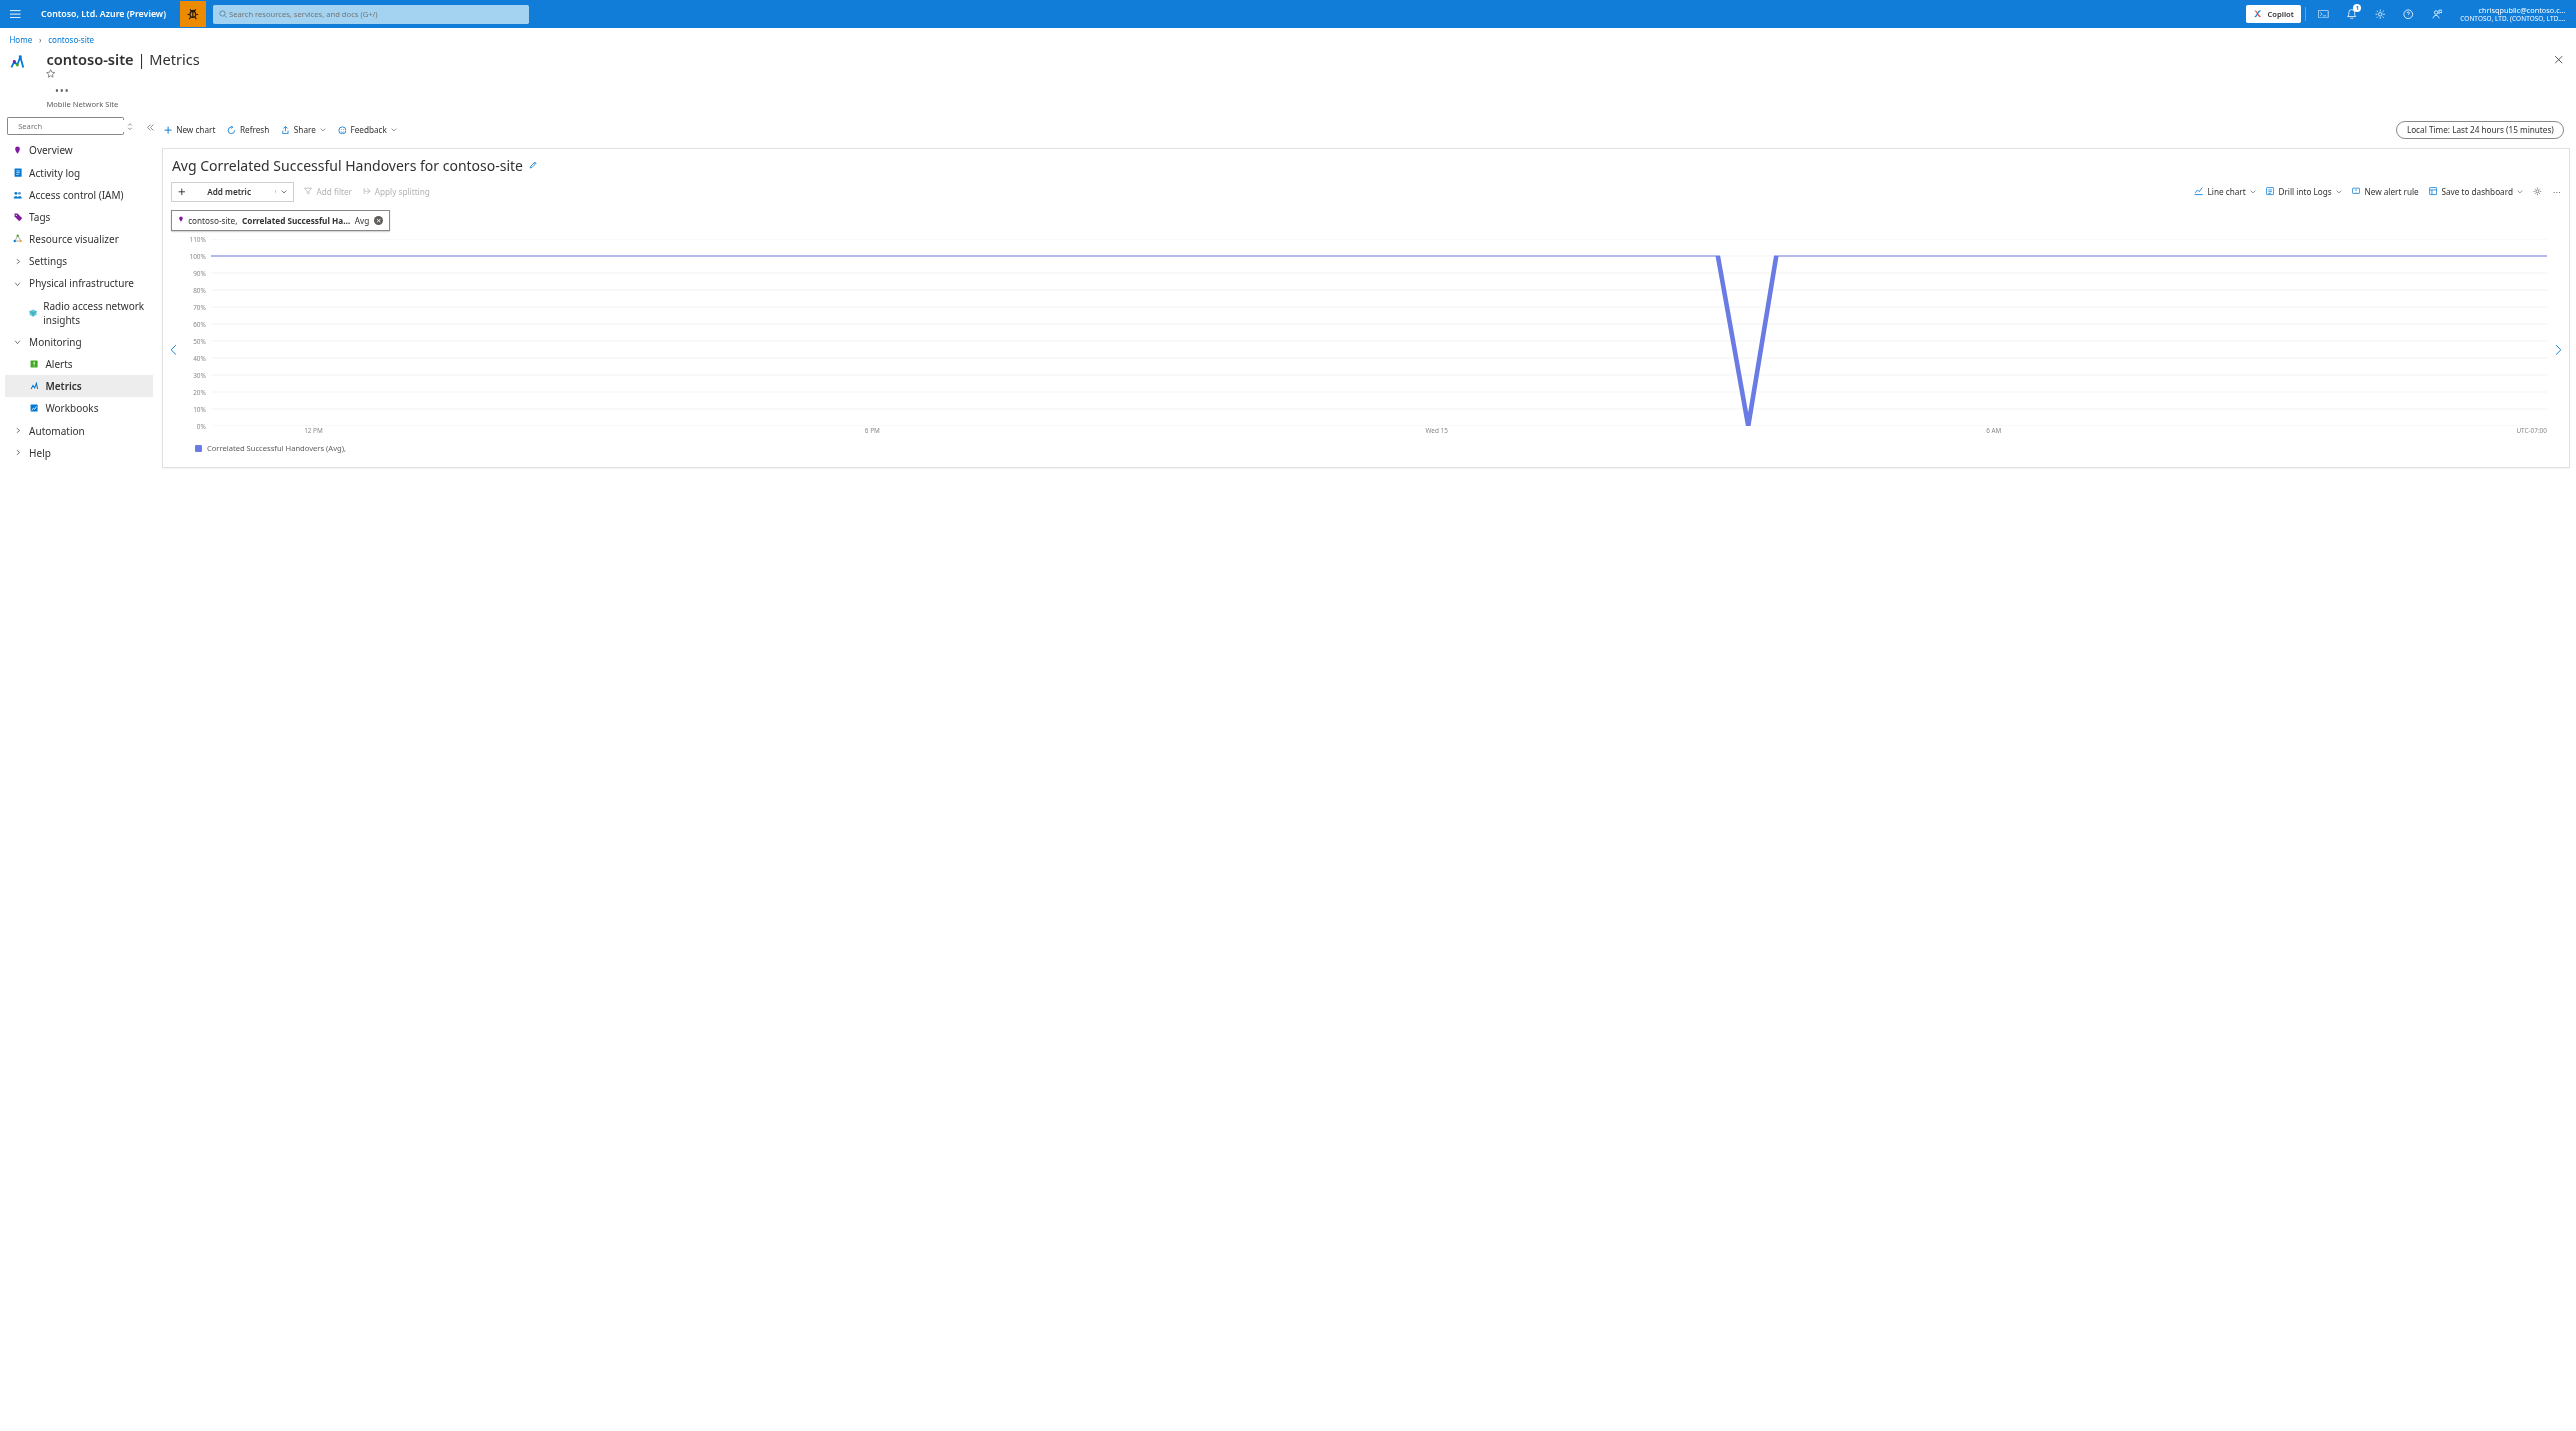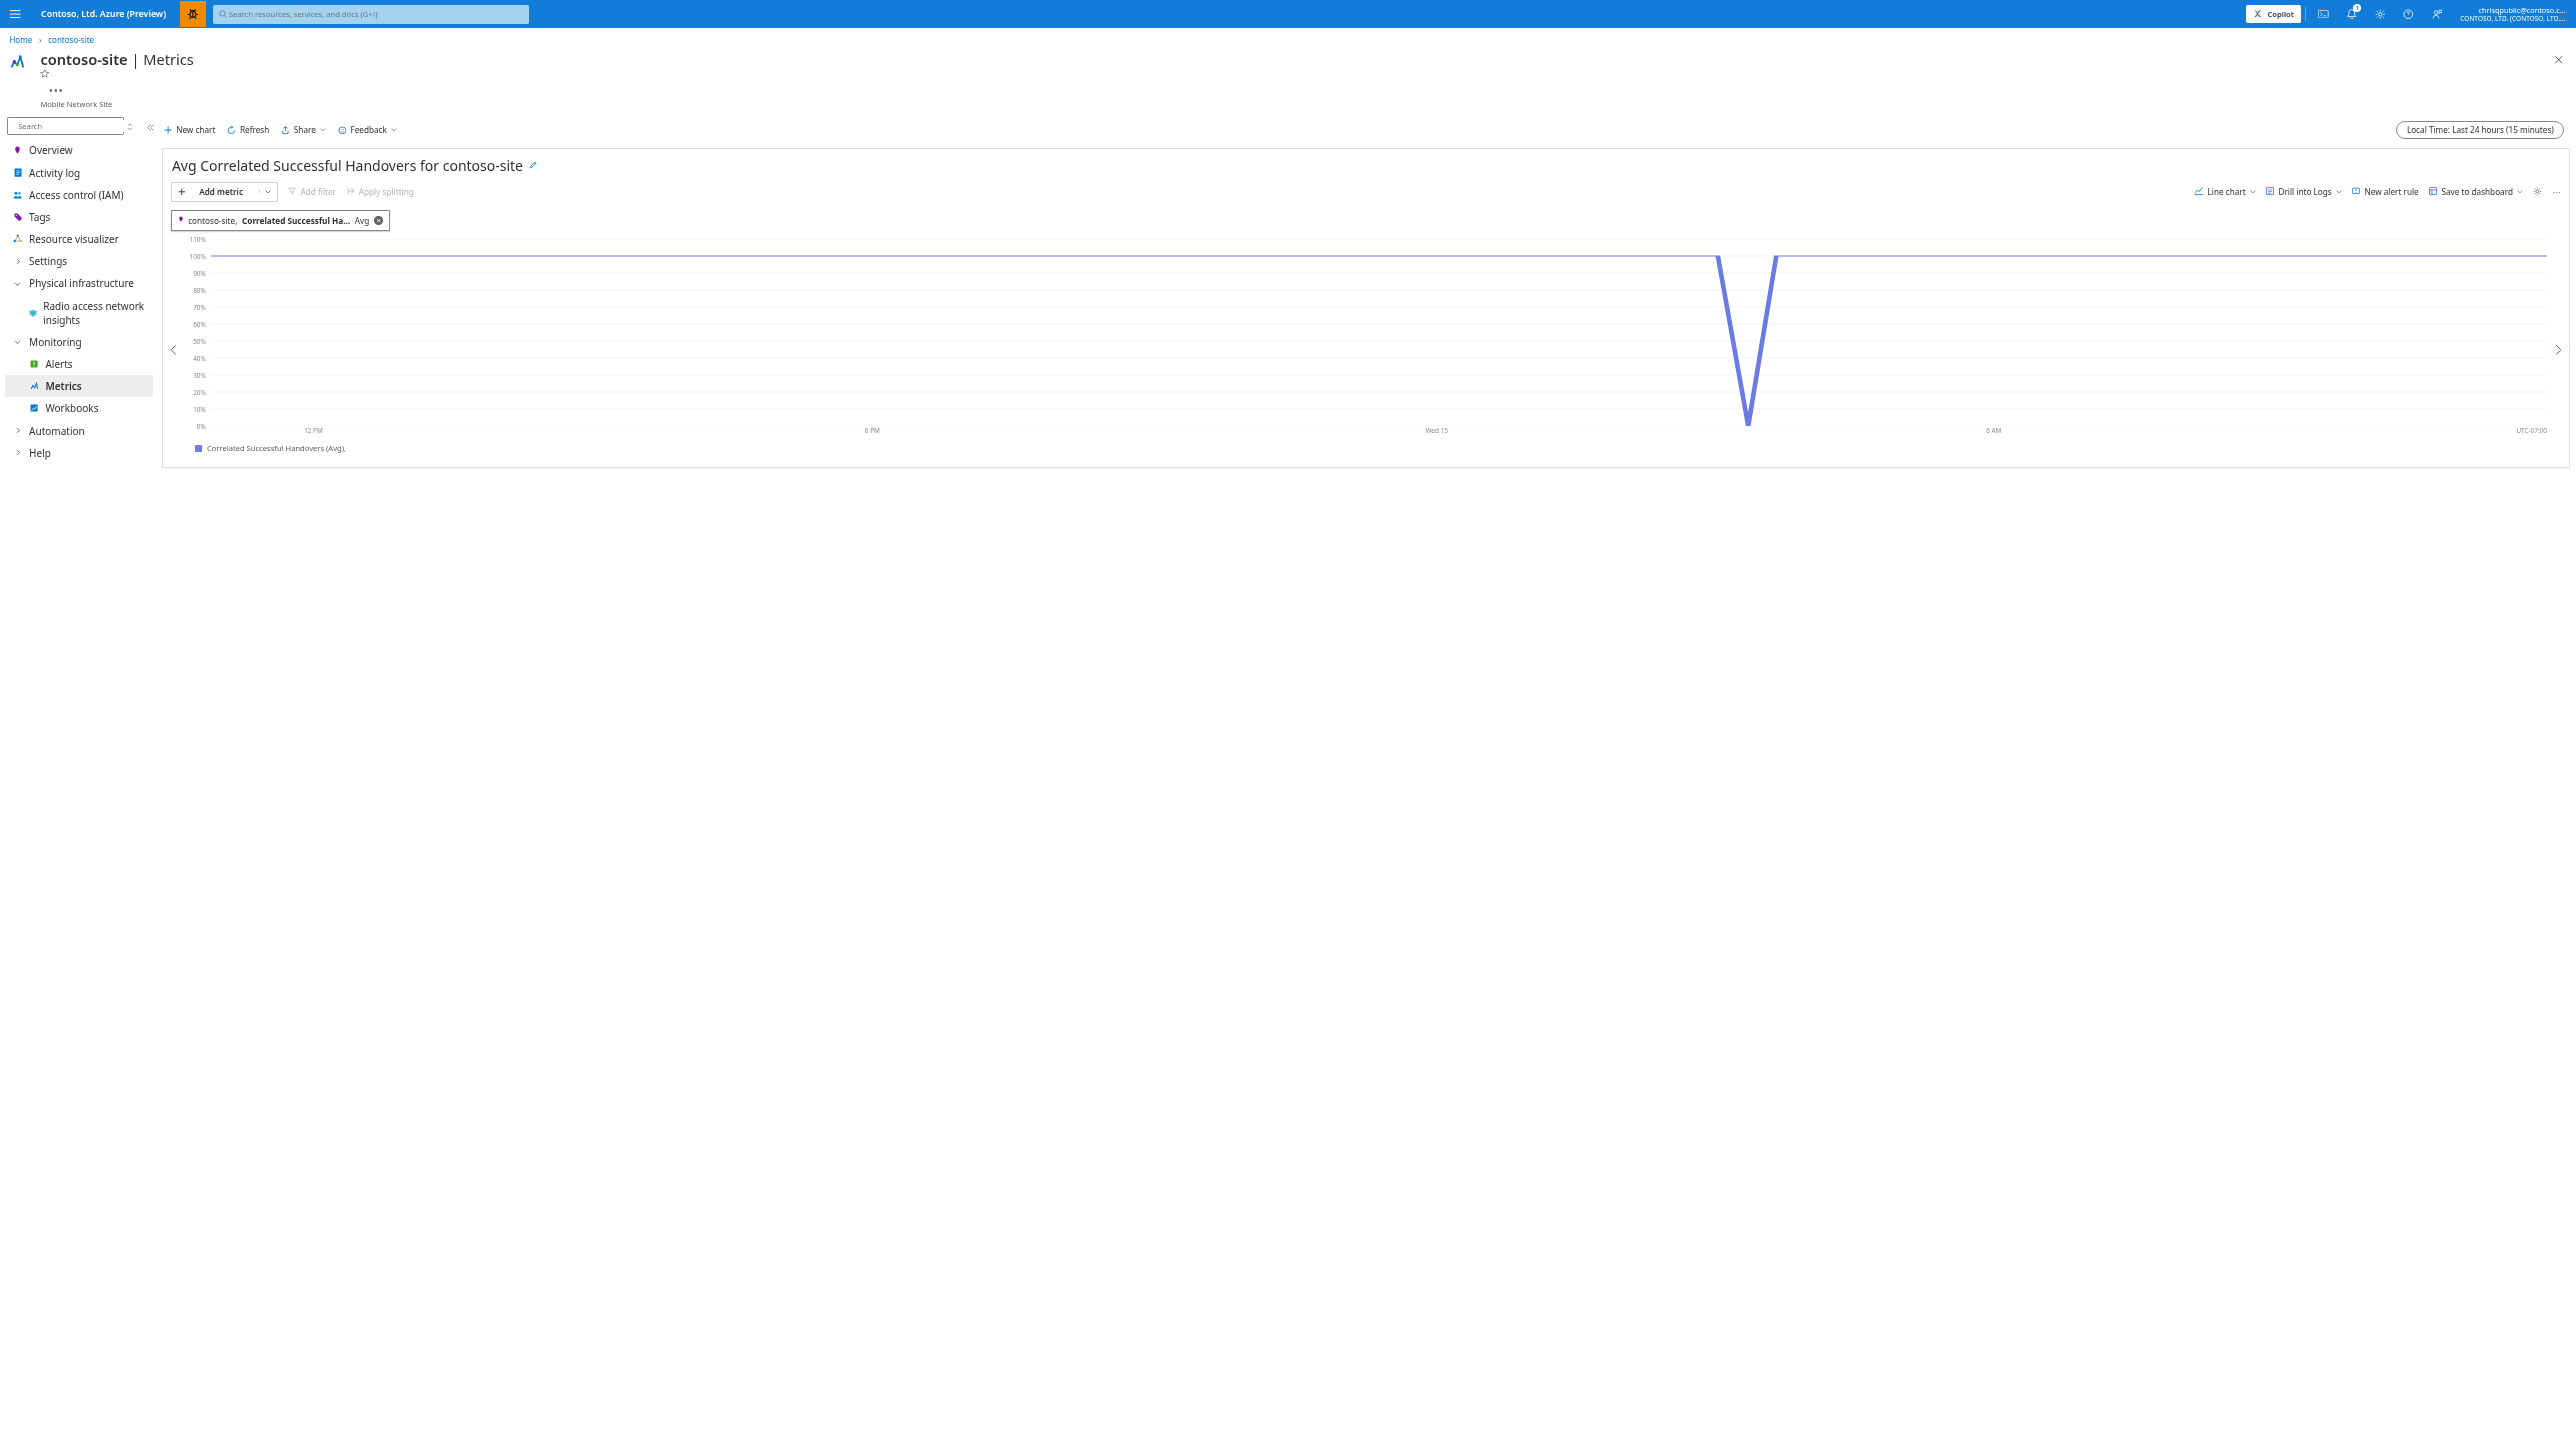--- a/index.html
+++ b/index.html
@@ -22,21 +22,21 @@
   .acct{padding:0 8.2px;text-align:right;line-height:1.15;font-size:7.3px;white-space:nowrap}
   .acct .dir{font-size:6.4px;letter-spacing:0.1px}
   .vdiv{width:0.6px;height:14px;background:rgba(255,255,255,.3);margin:0 2.3px}
   .badge{position:absolute;top:3.5px;right:3.5px;background:#fff;color:var(--bar-blue);border-radius:50%;width:8.2px;height:8.2px;font-size:5.9px;font-weight:700;display:flex;align-items:center;justify-content:center}
   .rel{position:relative}
   
   .crumbs{padding:5.9px 9.4px 2.3px;font-size:8px;color:var(--muted)}
   .crumbs a{color:var(--link);text-decoration:none;cursor:pointer}
   .crumbs .sep{margin:0 4.7px;color:var(--muted)}
   
-  .page-head{display:flex;align-items:flex-start;padding:2.3px 9.4px 8.2px;gap:12px}
+  .page-head{display:flex;align-items:flex-start;padding:2.3px 9.4px 8.2px;gap:18px}
   .res-icon{width:19px;height:19px;margin-top:2.3px}
   .page-title{font-size:14.6px;font-weight:600}
   .page-title .section{font-weight:400}
   .page-sub{font-size:7.6px;color:var(--muted)}
   .head-spacer{flex:1}
   .head-x{cursor:pointer;margin-top:5.9px;margin-right:3.5px}
   
   .cols{display:flex;align-items:flex-start}
   .side{width:158px;padding:0 4.7px 11.7px}
   .side-search{height:17.6px;border:0.6px solid #8a8886;border-radius:1.2px;display:flex;align-items:center;padding:0 4.7px;gap:3.5px;margin:0 0 2.3px 2.3px;width:117px}
@@ -50,21 +50,21 @@
   
   .main{flex:1;padding:0 5.9px 11.7px 0}
   .cmdbar{display:flex;align-items:center;gap:11.7px;padding:3.5px 5.9px 5.9px 5.9px;font-size:8.2px}
   .cmd{display:flex;align-items:center;gap:4.1px;color:var(--dark);cursor:pointer}
   .cmd .i{color:var(--link)}
   .cmd-spacer{flex:1}
   .time-pill{border:0.6px solid #8a8886;border-radius:9.4px;padding:2.9px 9.4px;font-size:8.2px;cursor:pointer}
   .card{border:0.6px solid var(--border);margin:2.3px 0 0 3.5px;background:#fff;box-shadow:0 0.6px 1.8px rgba(0,0,0,.05)}
   .card-title{padding:7px 9.4px 3.5px;font-size:14px;display:flex;align-items:center;gap:5.9px}
   .chart-tools{display:flex;align-items:center;gap:10.5px;padding:3.5px 8.2px 5.9px;font-size:8.2px;flex-wrap:wrap}
-  .add-metric{border:0.6px solid #cfcfcf;background:#fff;height:20px;padding:0 5.9px;display:flex;align-items:center;gap:14px;cursor:pointer;font-weight:600}
+  .add-metric{border:0.6px solid #cfcfcf;background:#fff;height:20px;padding:0 5.9px;display:flex;align-items:center;gap:22px;cursor:pointer;font-weight:600}
   .add-split{border-left:0.6px solid #cfcfcf;margin-left:2.3px;padding-left:4.7px}
   .ghost{color:#b5b3b1}
   .tools-spacer{flex:1}
   .tool{display:flex;align-items:center;gap:4.1px;cursor:pointer}
   .chip{display:inline-flex;align-items:center;gap:4.7px;border:0.6px solid #8a8886;border-radius:0;height:21px;padding:0 5.9px;margin:2.3px 0 4.7px 8.2px;box-shadow:0 0.6px 1.2px rgba(0,0,0,.2);font-size:8.2px}
   .chip .x{background:#605e5c;color:#fff;border-radius:50%;width:9.4px;height:9.4px;font-size:6.4px;display:flex;align-items:center;justify-content:center;cursor:pointer}
   .chart-wrap{display:flex;align-items:stretch;padding:0 3.5px 3.5px}
   .nav-arrow{width:14px;display:flex;align-items:center;justify-content:center;color:var(--link);cursor:pointer;font-size:11.7px}
   .chart{flex:1;padding:3.5px 4.7px 2.3px}
   .plot{height:187px;position:relative;margin-left:26px}

